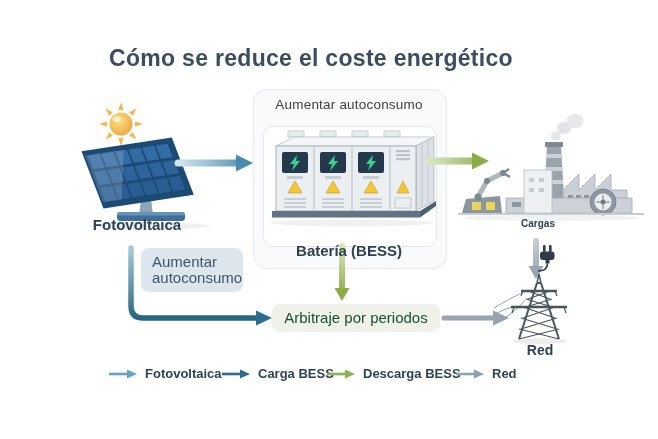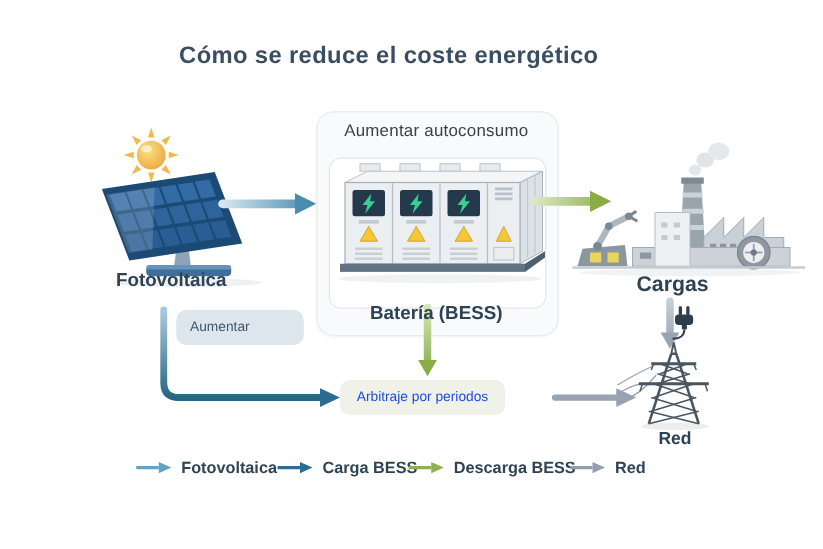--- a/index.html
+++ b/index.html
@@ -1,56 +1,57 @@
 <!DOCTYPE html>
 <html><head>
 <meta charset="utf-8">
 <style>
   html,body{margin:0;padding:0;background:#fff;}
   .canvas{position:relative;width:658px;height:439px;background:#ffffff;overflow:hidden;
           font-family:"Liberation Sans",sans-serif;}
-  .title{position:absolute;top:34px;left:0;width:622px;text-align:center;
-         font-size:19px;font-weight:600;color:#3b4d60;letter-spacing:.3px;}
+  .title{position:absolute;top:45px;left:0;width:622px;text-align:center;
+         font-size:23px;font-weight:600;color:#3b4d60;letter-spacing:.3px;}
   .card{position:absolute;border-radius:14px;}
   .card.outer{left:253px;top:89px;width:192px;height:178px;background:#f8fafb;
               border:1px solid #e7ebed;box-shadow:0 1px 2px rgba(0,0,0,.03);}
   .card.inner{left:263px;top:126px;width:172px;height:119px;background:#ffffff;
               border:1px solid #e3e8eb;border-radius:10px;}
   .card-header{position:absolute;left:253px;top:97px;width:192px;text-align:center;
                font-size:13.5px;color:#404040;letter-spacing:.2px;}
   .overlay{position:absolute;left:0;top:0;z-index:3;}
   .node-label{position:absolute;z-index:4;text-align:center;font-weight:600;color:#2e4254;}
   .lbl-solar{left:75px;top:216px;width:124px;font-size:15px;}
   .lbl-battery{left:263px;top:222px;width:172px;font-size:15px;margin-top:20px;}
-  .lbl-loads{left:478px;top:218px;width:120px;font-size:17px;}
+  .lbl-loads{left:478px;top:218px;width:120px;font-size:10px;}
   .lbl-grid{left:509px;top:342px;width:62px;font-size:14px;}
-  .note{position:absolute;z-index:2;border-radius:8px;font-size:11px;}
+  .note{position:absolute;z-index:2;border-radius:8px;font-size:15px;}
   .note.blue{left:141px;top:248px;width:102px;padding:6px 0 6px 11px;background:#dce6ec;
              color:#3d566b;line-height:16px;box-sizing:border-box;}
   .note.peak{left:348px;top:253px;width:148px;height:28px;line-height:28px;text-align:center;
              background:#edeee6;color:#5b6354;}
-  .note.arb{left:272px;top:304px;width:132px;height:28px;line-height:28px;text-align:center;
-            background:#f0f1e9;color:#1d4ed8;}
+  .note.arb{left:272px;top:304px;width:168px;height:28px;line-height:28px;text-align:center;
+            background:#f0f1e9;color:#14532d;}
   .legend-item{position:absolute;top:366px;display:flex;align-items:center;gap:7px;z-index:4;}
   .legend-item span{font-size:13px;font-weight:600;color:#2e4356;}
   .li-1{left:108px;} .li-2{left:221px;} .li-3{left:326px;} .li-4{left:455px;}
 </style>
 </head>
 <body>
 
 <div class="canvas">
 
   <div class="title">Cómo se reduce el coste energético</div>
 
   <div class="card outer"></div>
   <div class="card inner"></div>
   <div class="card-header">Aumentar autoconsumo</div>
 
   <div class="note blue">
     <div>Aumentar</div>
+    <div>autoconsumo</div>
   </div>
   <div class="note arb">Arbitraje por periodos</div>
 
   <svg class="overlay" width="658" height="439" viewBox="0 0 658 439">
     <defs>
       <linearGradient id="gradBlue" gradientUnits="userSpaceOnUse" x1="178" y1="0" x2="250" y2="0">
         <stop offset="0" stop-color="#d5e6ef"></stop>
           <stop offset="1" stop-color="#4a8cb0"></stop>
       </linearGradient>
       <linearGradient id="gradGreenH" gradientUnits="userSpaceOnUse" x1="426" y1="0" x2="486" y2="0">

